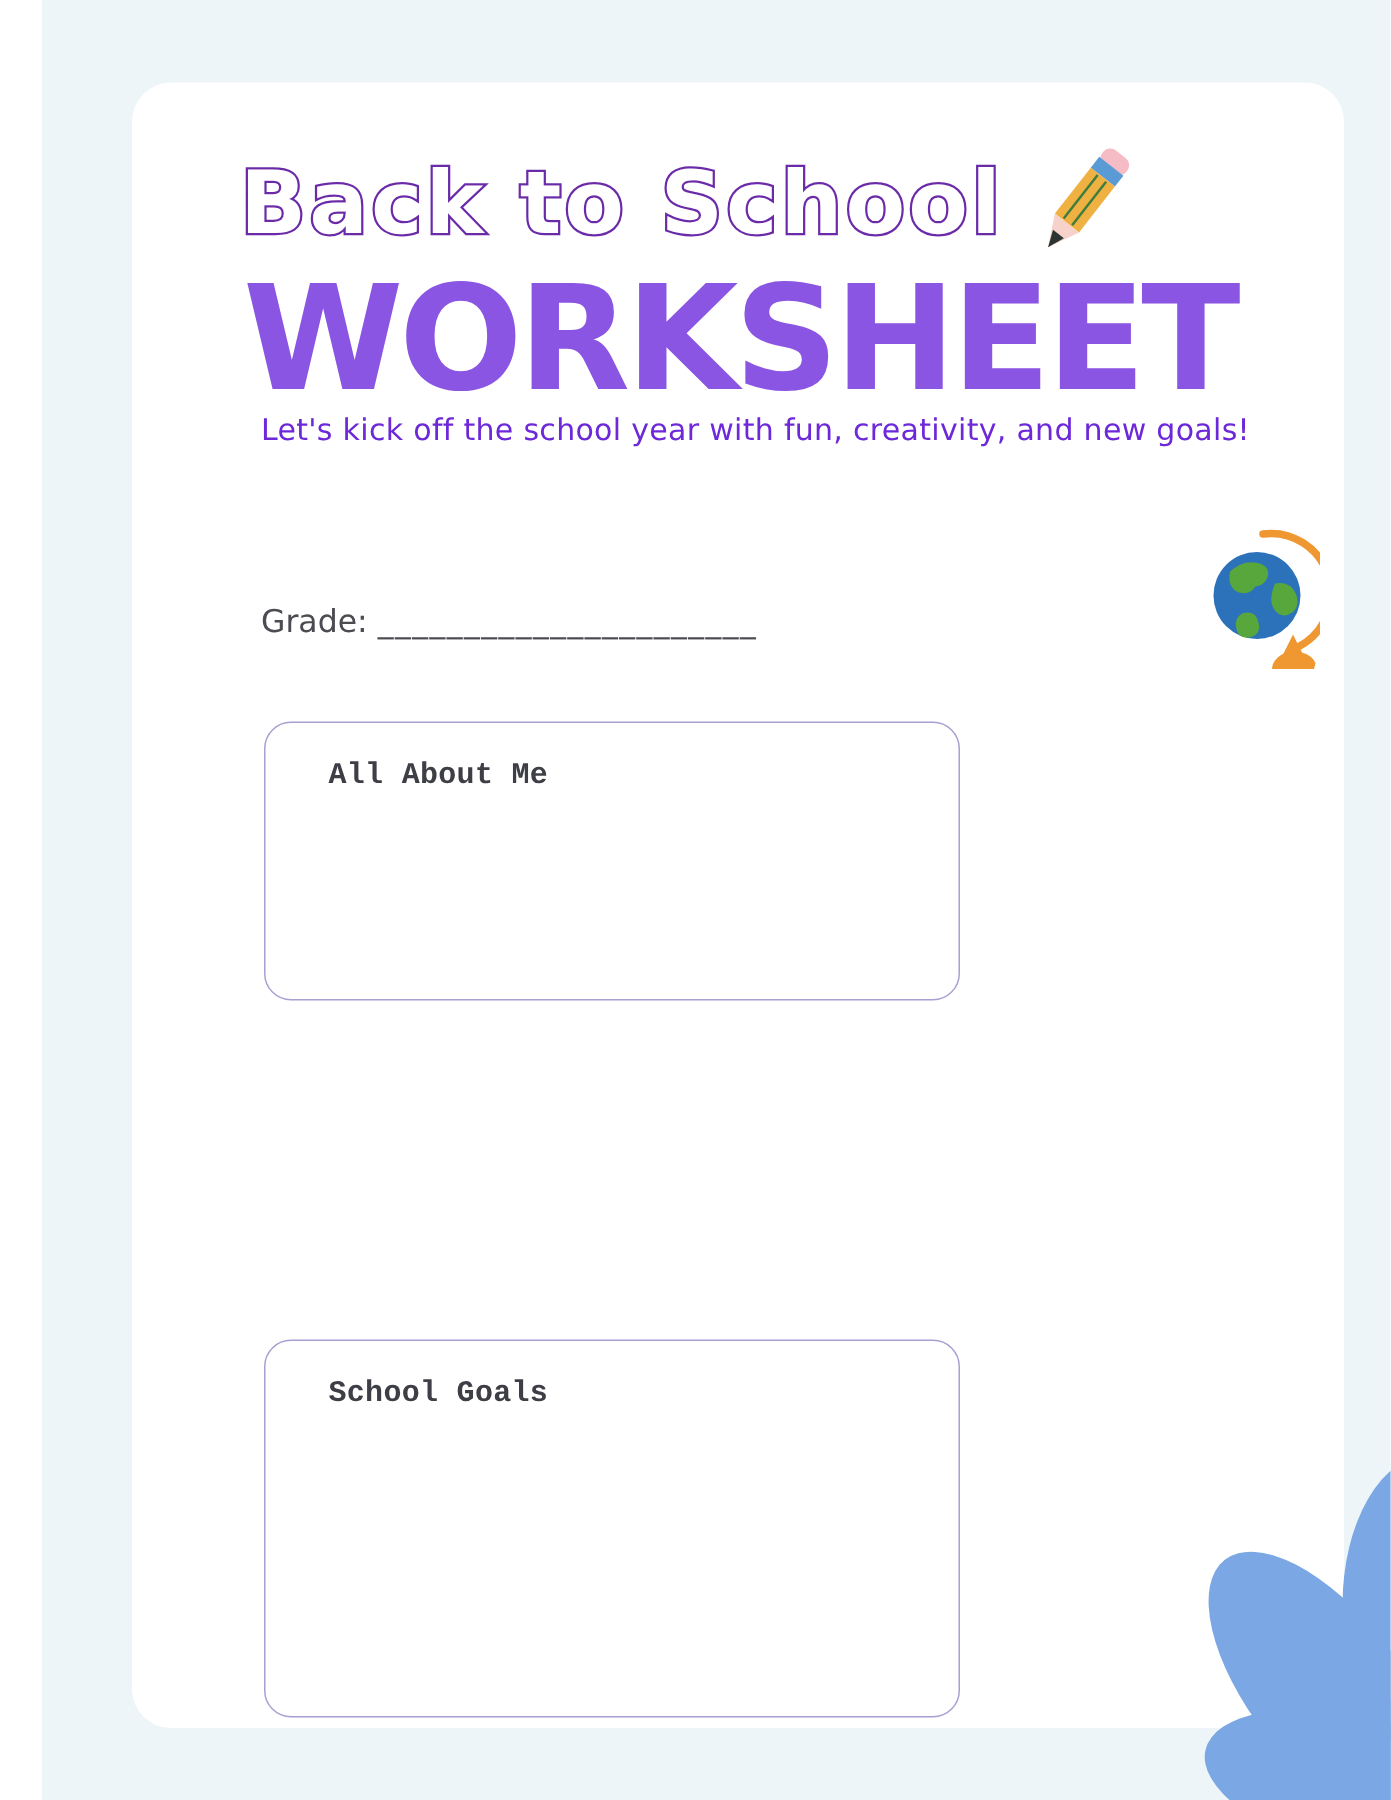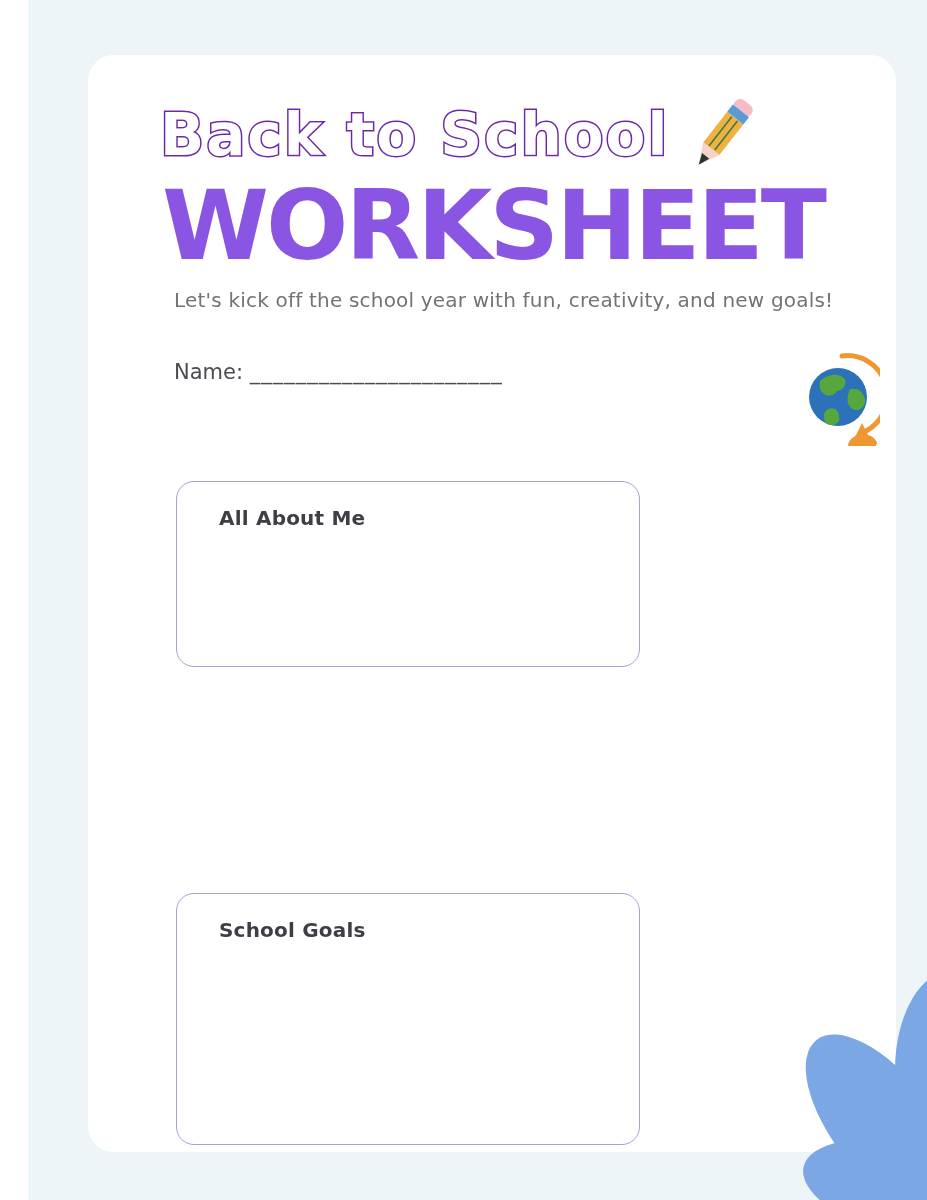--- a/index.html
+++ b/index.html
@@ -42,23 +42,23 @@
     left: 74px; top: 122px;
     font-size: 97px;
     font-weight: bold;
     letter-spacing: -3px;
     color: #8a55e3;
     line-height: 1;
     white-space: nowrap;
   }
   .subtitle {
     position: absolute;
-    left: 86px; top: 233px;
+    left: 86px; top: 219px;
     font-size: 20px;
-    color: #737373;
+    color: #6d28d9;
     letter-spacing: 0.2px;
     white-space: nowrap;
   }
   .field-row {
     position: absolute;
     left: 86px;
     font-size: 21px;
     color: #4b4b52;
     white-space: nowrap;
   }
@@ -78,20 +78,21 @@
     border-radius: 18px;
     box-sizing: border-box;
     background: #ffffff;
   }
   .section .section-title {
     padding: 24px 0 0 42px;
     font-size: 20px;
     font-weight: bold;
     color: #3e3e46;
     letter-spacing: 0.2px;
+    font-family: Liberation Mono, monospace;
   }
   .section.box1 { top: 426px; height: 186px; }
   .section.box2 { top: 635px; height: 178px; background: #faf8fc; }
   .section.box3 { top: 838px; height: 252px; }
   .flower {
     position: absolute;
     right: 0; bottom: 0;
     width: 230px; height: 260px;
     z-index: 5;
   }
@@ -116,25 +117,25 @@
         <line x1="48.5" y1="25" x2="48.5" y2="61" stroke="#3e7d3e" stroke-width="1.6"></line>
         <polygon points="35,62 55,62 45,82" fill="#f6d2ca"></polygon>
         <polygon points="40.5,71 49.5,71 45,82" fill="#2c3531"></polygon>
       </g>
     </svg>
 
     <div class="title-main">WORKSHEET</div>
 
     <div class="subtitle">Let's kick off the school year with fun, creativity, and new goals!</div>
 
-    <div class="field-row name">
-      <span>Name:</span>
+
+    <div class="field-row grade">
+      <span>Grade:</span>
       <span class="line">______________________</span>
     </div>
-
 
     <svg class="globe" viewBox="0 0 72 98">
       <path d="M34,5 A40,40 0 0 1 58,80" fill="none" stroke="#ef9730" stroke-width="5" stroke-linecap="round"></path>
       <circle cx="30" cy="46" r="29" fill="#2b72ba"></circle>
       <path d="M12,30 q10,-9 21,-5 q6,3 4,9 q-2,5 -8,6 q-4,6 -11,4 q-8,-3 -6,-14 z" fill="#58a73c"></path>
       <path d="M42,38 q10,-2 14,7 q3,7 -2,12 q-7,5 -12,-1 q-5,-6 0,-18 z" fill="#58a73c"></path>
       <path d="M20,58 q9,-3 11,6 q2,8 -6,10 q-8,1 -9,-7 q-1,-6 4,-9 z" fill="#58a73c"></path>
       <path d="M54,72 l8,16 h-16 z" fill="#ef9730"></path>
       <path d="M40,95 a15,12 0 0 1 29,-4 l-1,4 z" fill="#ef9730"></path>
     </svg>

